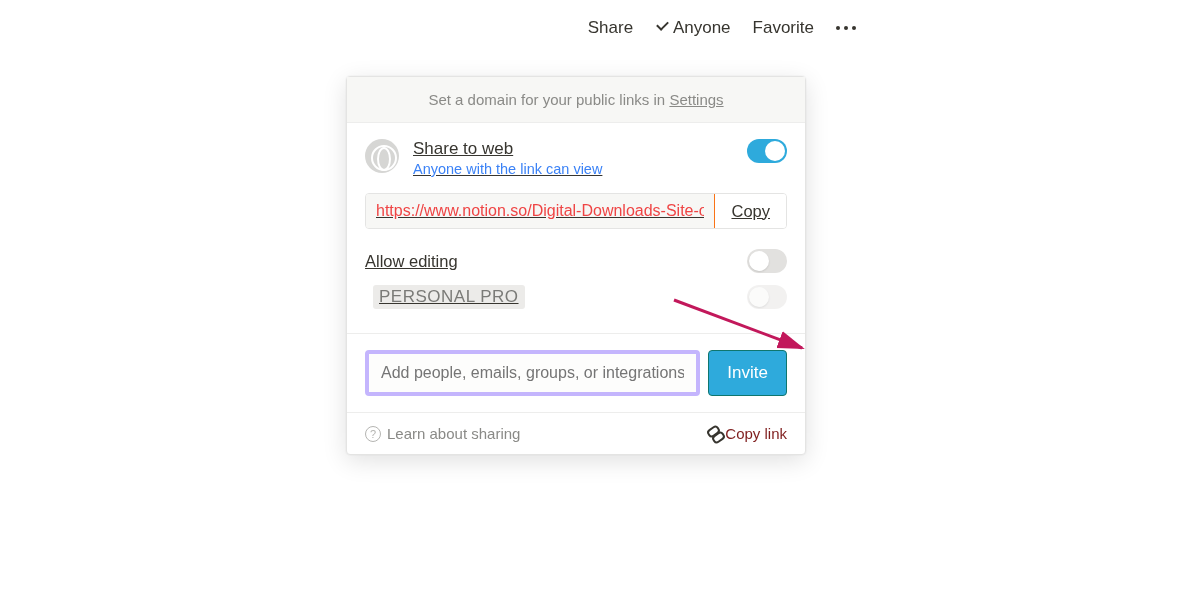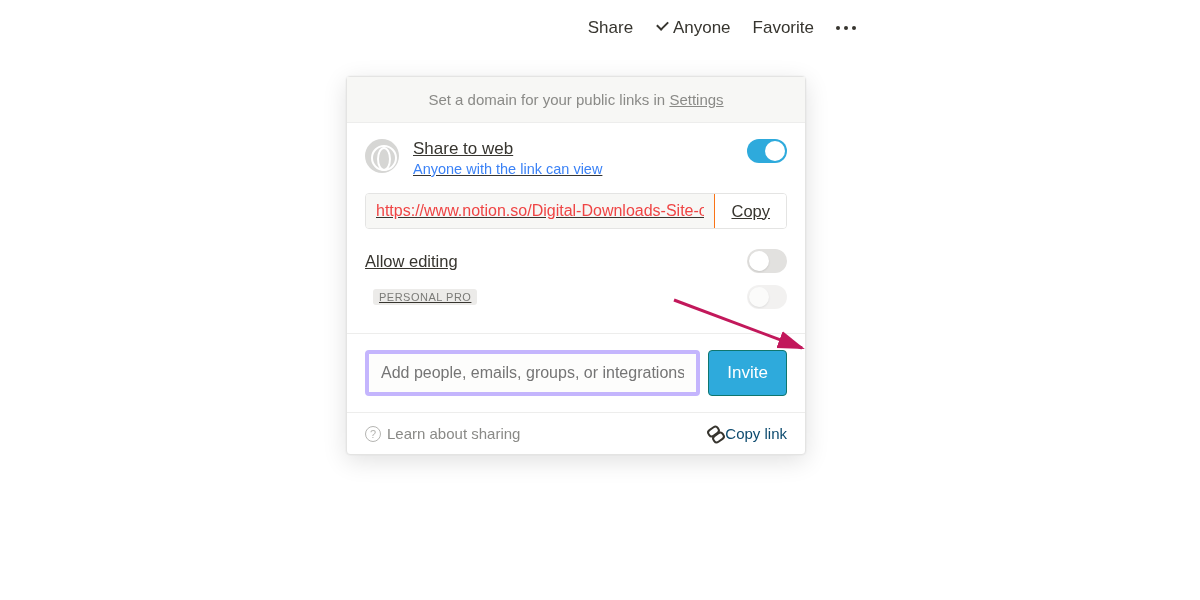--- a/index.html
+++ b/index.html
@@ -154,21 +154,21 @@
   .opt-row {
     display: flex;
     align-items: center;
     padding: 6px 0;
     font-size: 16.5px;
     color: #37352f;
     gap: 16px;
   }
   .opt-row .spacer { flex: 1; }
   .badge {
-    font-size: 11px;
+    font-size: 17px;
     letter-spacing: .5px;
     background: #ecebe9;
     color: #7a7a77;
     padding: 2px 6px;
     border-radius: 3px;
     margin-left: 8px;
     font-weight: 500;
   }
 
   .invite-block {
@@ -201,21 +201,21 @@
   .footer {
     border-top: 1px solid #ededec;
     padding: 12px 18px;
     display: flex;
     align-items: center;
     font-size: 15px;
     color: #8a8a87;
   }
   .footer .spacer { flex: 1; }
   .footer .right {
-    color: #0c4a6e;
+    color: #7f1d1d;
     display: flex;
     align-items: center;
     gap: 2px;
     cursor: pointer;
   }
   .help-icon {
     width: 16px; height: 16px;
     border: 1.6px solid #b5b5b2;
     border-radius: 50%;
     display: inline-flex;

